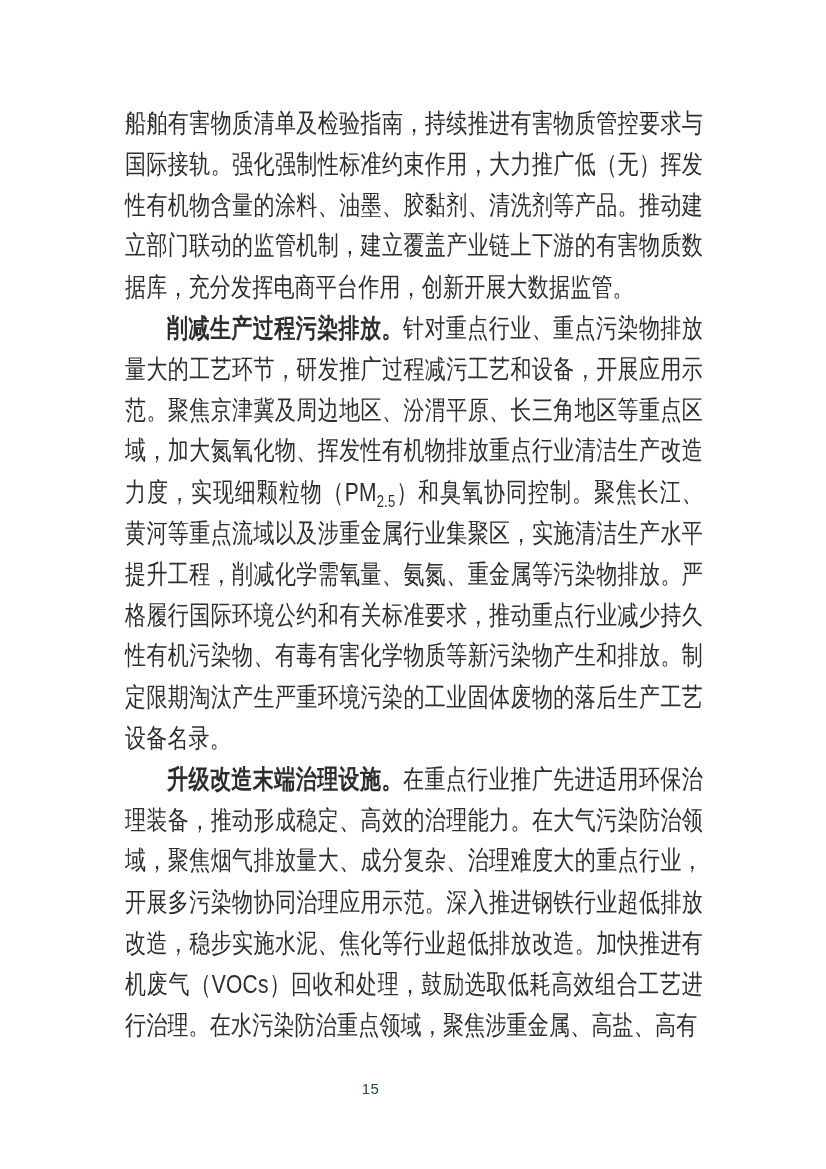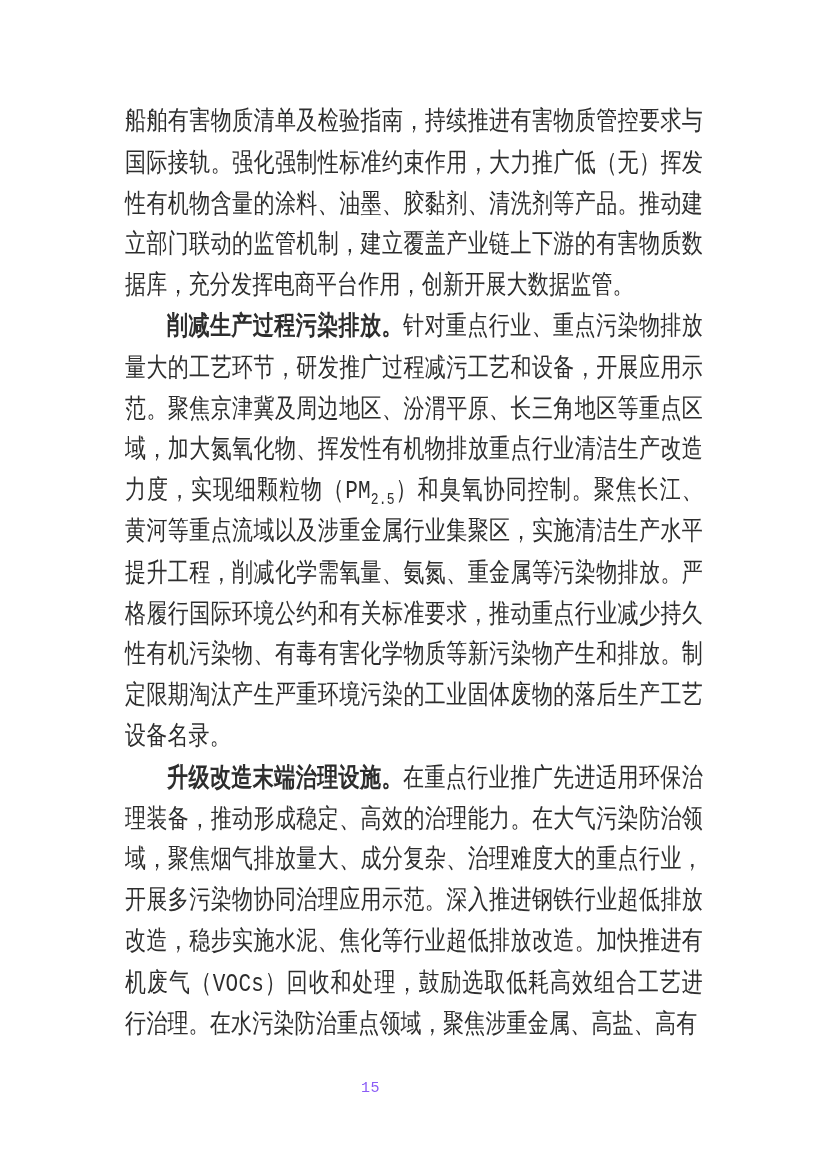--- a/index.html
+++ b/index.html
@@ -6,21 +6,21 @@
     margin: 0;
     padding: 0;
     background: #ffffff;
   }
   .page {
     position: relative;
     width: 741px;
     height: 1169px;
     background: #ffffff;
     overflow: hidden;
-    font-family: Liberation Mono, monospace;
+    font-family: Liberation Sans, sans-serif;
   }
   .text-block {
     position: absolute;
     left: 125px;
     top: 103px;
     width: 578px;
     font-size: 21px;
     line-height: 32.8px;
     color: #2d2d2d;
     text-align: justify;
@@ -42,21 +42,21 @@
     font-size: 0.62em;
     line-height: 0;
   }
   .page-number {
     position: absolute;
     left: 0;
     right: 0;
     top: 1080px;
     text-align: center;
     font-size: 15px;
-    color: #8b5cf6;
+    color: #14532d;
     letter-spacing: 0.5px;
   }
 </style>
 </head>
 <body>
 
 <div class="page">
   <div class="text-block">
       <p class="para"><span>船舶有害物质清单及检验指南，持续推进有害物质管控要求与国际接轨。强化强制性标准约束作用，大力推广低（无）挥发性有机物含量的涂料、油墨、胶黏剂、清洗剂等产品。推动建立部门联动的监管机制，建立覆盖产业链上下游的有害物质数据库，充分发挥电商平台作用，创新开展大数据监管。</span></p>
       <p class="para indent"><span class="lead-bold">削减生产过程污染排放。</span><span>针对重点行业、重点污染物排放量大的工艺环节，研发推广过程减污工艺和设备，开展应用示范。聚焦京津冀及周边地区、汾渭平原、长三角地区等重点区域，加大氮氧化物、挥发性有机物排放重点行业清洁生产改造力度，实现细颗粒物（PM</span><sub>2.5</sub><span>）和臭氧协同控制。聚焦长江、黄河等重点流域以及涉重金属行业集聚区，实施清洁生产水平提升工程，削减化学需氧量、氨氮、重金属等污染物排放。严格履行国际环境公约和有关标准要求，推动重点行业减少持久性有机污染物、有毒有害化学物质等新污染物产生和排放。制定限期淘汰产生严重环境污染的工业固体废物的落后生产工艺设备名录。</span></p>

